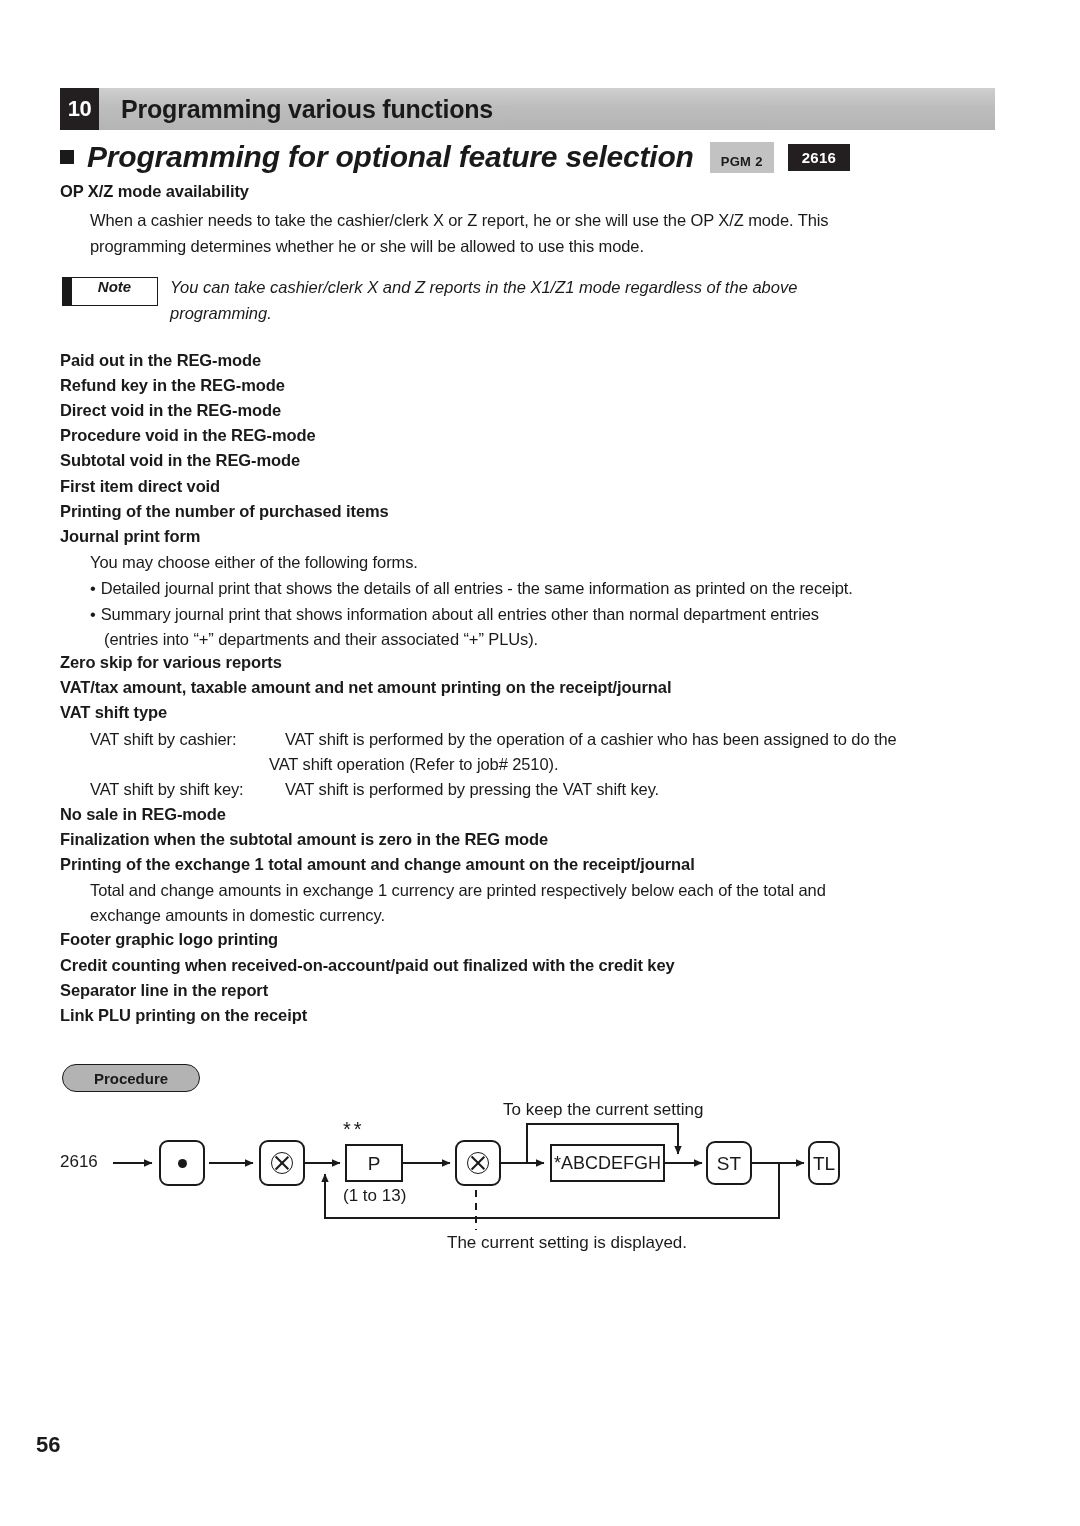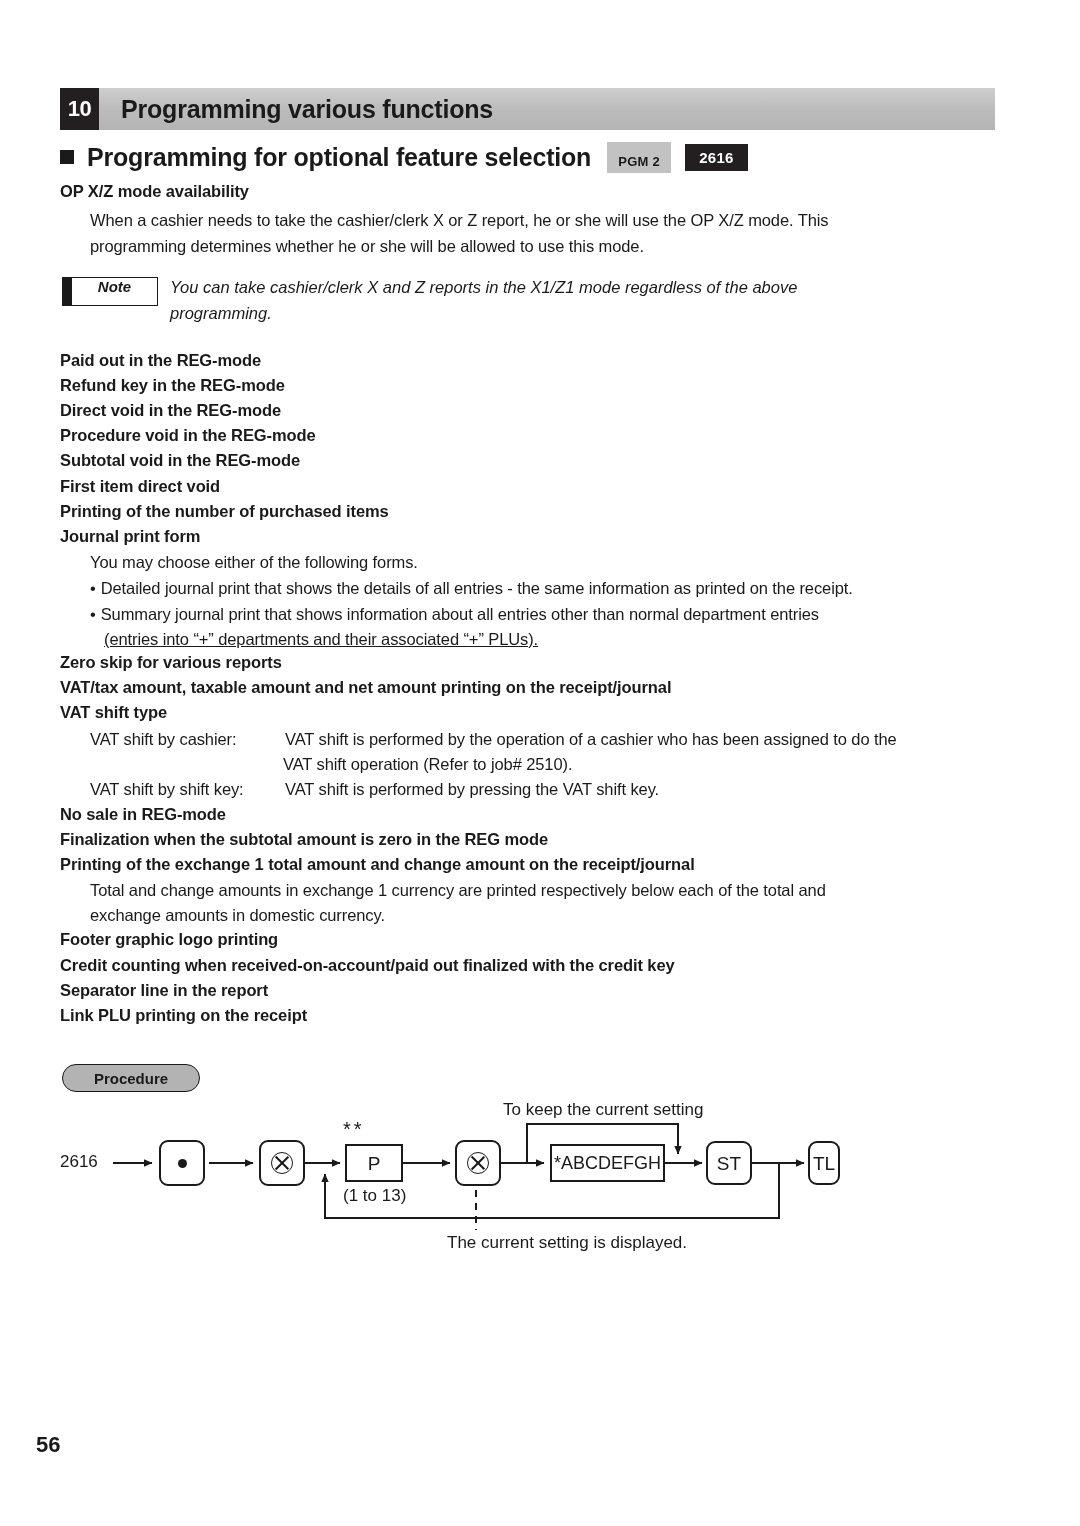--- a/index.html
+++ b/index.html
@@ -65,24 +65,25 @@
     align-items: center;
   }
   .sq-bullet {
     width: 14px;
     height: 14px;
     background: #1a1a1a;
     margin-right: 13px;
     flex: none;
   }
   .section-title {
-    font-size: 25px;
+    font-size: 30px;
     font-weight: bold;
     letter-spacing: -0.2px;
     white-space: nowrap;
+    font-style: italic;
   }
   .badge-pgm {
     margin-left: 16px;
     background: #c2c2c2;
     color: #1a1a1a;
     font-size: 13px;
     font-weight: bold;
     padding: 13px 11px 5px 11px;
     line-height: 1;
     letter-spacing: 0.3px;
@@ -115,21 +116,21 @@
     white-space: nowrap;
     letter-spacing: -0.1px;
   }
   .b-text {
     position: absolute;
     left: 90px;
     font-size: 16.5px;
     white-space: nowrap;
     letter-spacing: -0.1px;
   }
-  .b-text.indent2 { left: 104px; text-decoration: underline; }
+  .b-text.indent2 { left: 104px; }
   .b-bullet {
     position: absolute;
     left: 90px;
     font-size: 16.5px;
     white-space: nowrap;
     letter-spacing: -0.1px;
   }
   .b-bullet .dot { margin-right: 5px; }
   .b-sub {
     position: absolute;
@@ -324,21 +325,21 @@
       <span class="dot">•</span><span>Summary journal print that shows information about all entries other than normal department entries</span>
     </div>
     <div class="b-text indent2" style="top:630px">(entries into “+” departments and their associated “+” PLUs).</div>
 
     <div class="b-head" style="top:653px">Zero skip for various reports</div>
     <div class="b-head" style="top:678px">VAT/tax amount, taxable amount and net amount printing on the receipt/journal</div>
     <div class="b-head" style="top:703px">VAT shift type</div>
 
     <div class="b-sub" style="left:90px; top:730px">VAT shift by cashier:</div>
     <div class="b-sub" style="left:285px; top:730px">VAT shift is performed by the operation of a cashier who has been assigned to do the</div>
-    <div class="b-sub" style="left:283px; top:755px">VAT shift operation (Refer to job# 2510).</div>
+    <div class="b-sub" style="left:269px; top:755px">VAT shift operation (Refer to job# 2510).</div>
 
     <div class="b-sub" style="left:90px; top:780px">VAT shift by shift key:</div>
     <div class="b-sub" style="left:285px; top:780px">VAT shift is performed by pressing the VAT shift key.</div>
 
     <div class="b-head" style="top:805px">No sale in REG-mode</div>
     <div class="b-head" style="top:830px">Finalization when the subtotal amount is zero in the REG mode</div>
     <div class="b-head" style="top:855px">Printing of the exchange 1 total amount and change amount on the receipt/journal</div>
 
     <div class="b-text" style="top:881px">Total and change amounts in exchange 1 currency are printed respectively below each of the total and</div>
     <div class="b-text" style="top:906px">exchange amounts in domestic currency.</div>

